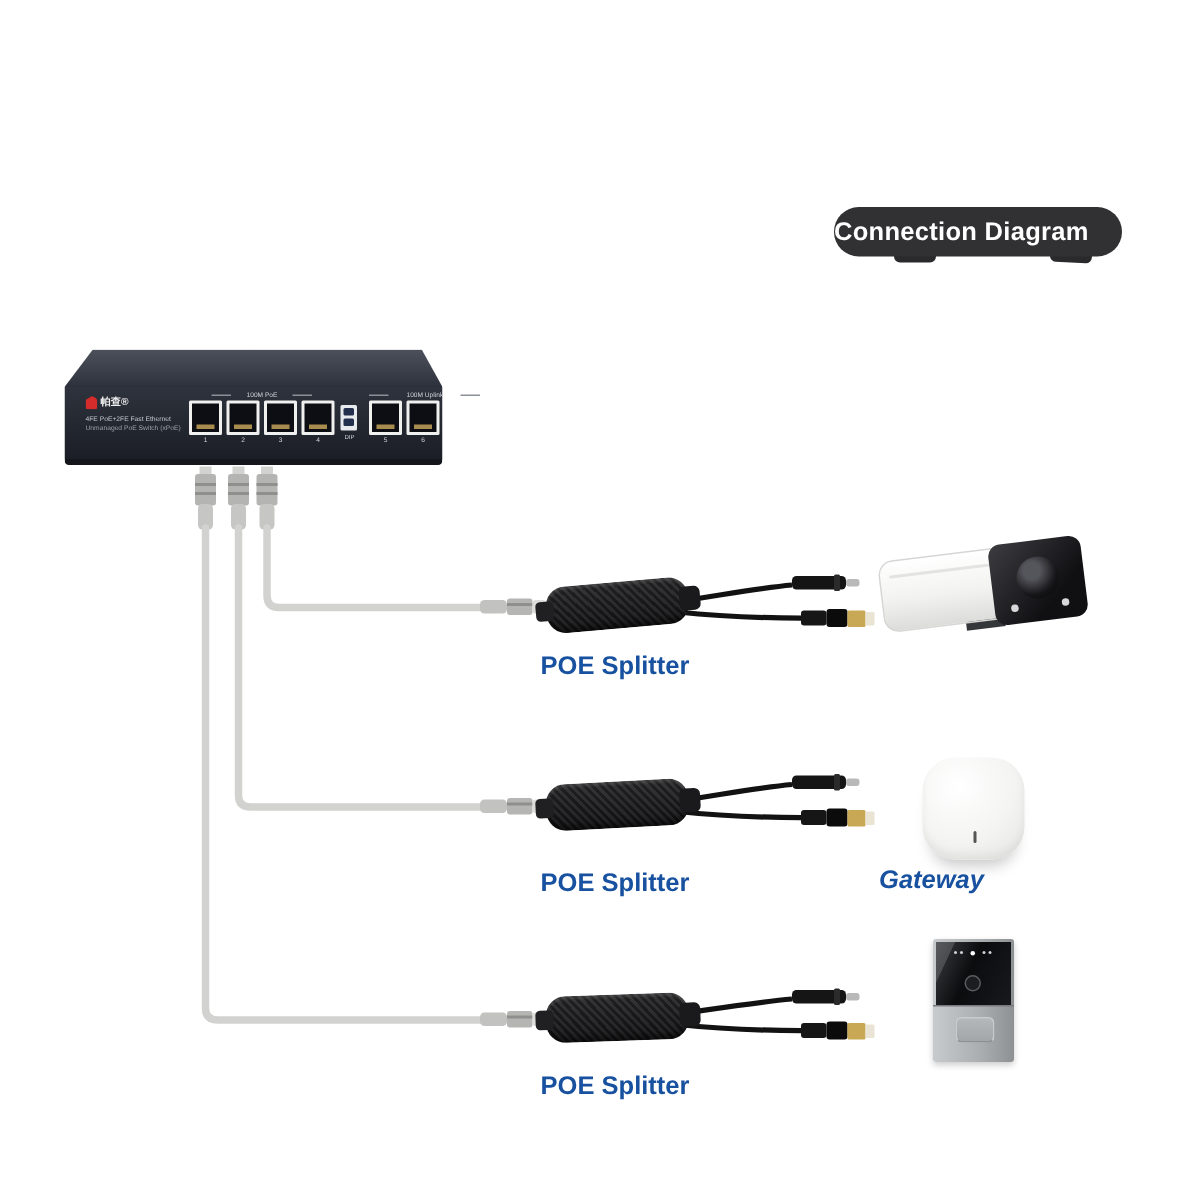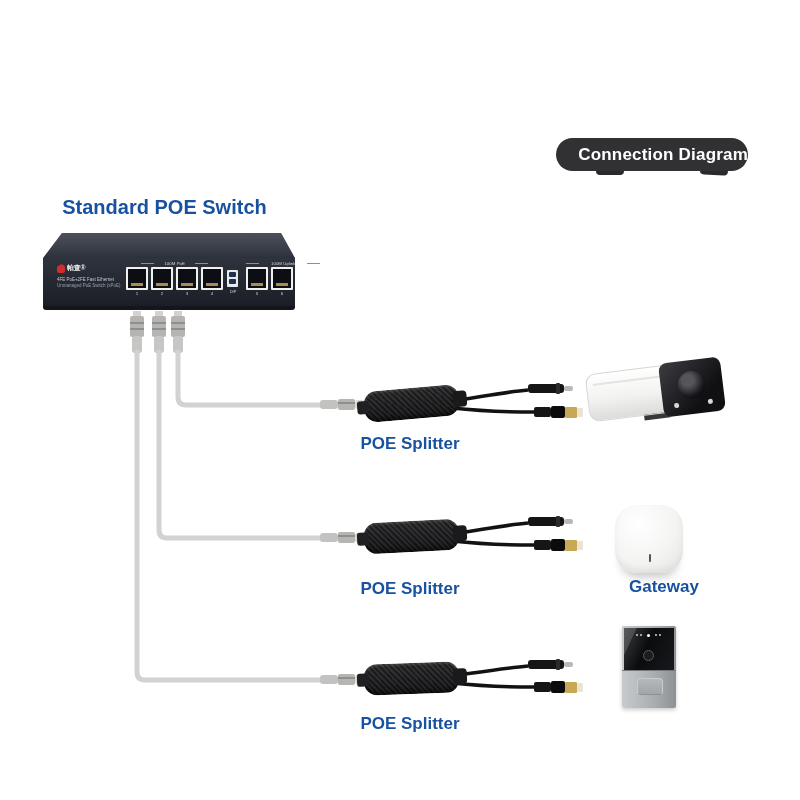--- a/index.html
+++ b/index.html
@@ -3,21 +3,21 @@
 <meta charset="utf-8">
 <style>
   html,body{margin:0;padding:0;background:#fff;}
   .stage{position:relative;width:800px;height:800px;background:#ffffff;overflow:hidden;
          font-family:"Liberation Sans",sans-serif;}
   .abs{position:absolute;}
 
   
   .badge-blob{position:absolute;width:28px;height:10px;background:#2a2a2c;border-radius:4px;}
   .badge{position:absolute;left:556px;top:138px;width:192px;height:33px;background:#313133;
-         border-radius:17px;display:flex;align-items:center;justify-content:flex-end;
+         border-radius:17px;display:flex;align-items:center;justify-content:flex-start;
          color:#fff;font-weight:bold;font-size:17px;letter-spacing:.2px;z-index:2;}
 
   
   .heading{position:absolute;left:57px;top:196px;width:215px;text-align:center;
            color:#17519f;font-weight:bold;font-size:20px;}
   .lbl{position:absolute;color:#17519f;font-weight:bold;font-size:17px;text-align:center;}
 
   
   .sw-top{position:absolute;left:43px;top:233px;width:252px;height:25px;
           background:linear-gradient(180deg,#4b505b,#343843 80%,#2c303a);
@@ -95,21 +95,20 @@
 <body>
 
 <div class="stage">
 
   <div class="badge-blob" style="left:596px;top:165px;"></div>
   <div class="badge-blob" style="left:700px;top:165px;transform:rotate(3deg);"></div>
   <div class="badge">
     <span>Connection Diagram</span>
   </div>
 
-  <div class="heading">Standard POE Switch</div>
 
   <div>
     <div class="sw-top"></div>
     <div class="sw-front">
       <div class="sw-logo">
         <span class="logo-mark"></span>
         <span class="brand-txt">帕查®</span>
       </div>
       <div class="sw-desc">
         <div class="l1">4FE PoE+2FE Fast Ethernet</div>
@@ -284,17 +283,17 @@
       <div class="ac-dot" style="left:35px;"></div>
       <div class="ac-cam"></div>
     </div>
     <div class="ac-sep"></div>
     <div class="ac-reader"></div>
   </div>
 
   <div class="lbl" style="left:325px;top:434px;width:170px;">POE Splitter</div>
 
   <div class="lbl" style="left:325px;top:579px;width:170px;">POE Splitter</div>
-  <div class="lbl" style="left:579px;top:577px;width:170px;">Gateway</div>
+  <div class="lbl" style="left:536px;top:577px;width:170px;font-style:italic;">Gateway</div>
 
   <div class="lbl" style="left:325px;top:714px;width:170px;">POE Splitter</div>
 
 </div>
 
 </body></html>

